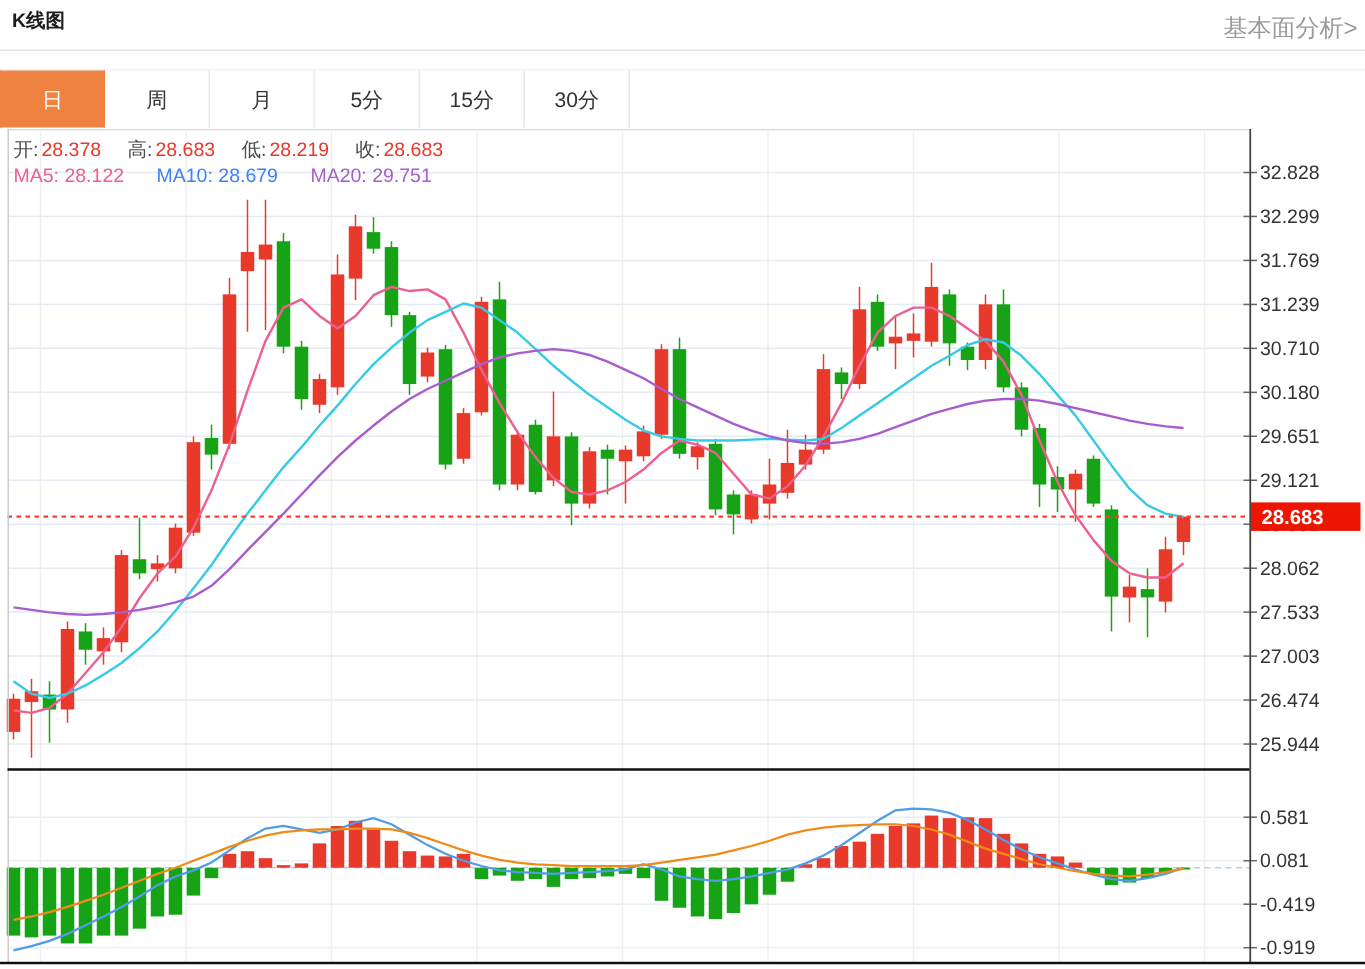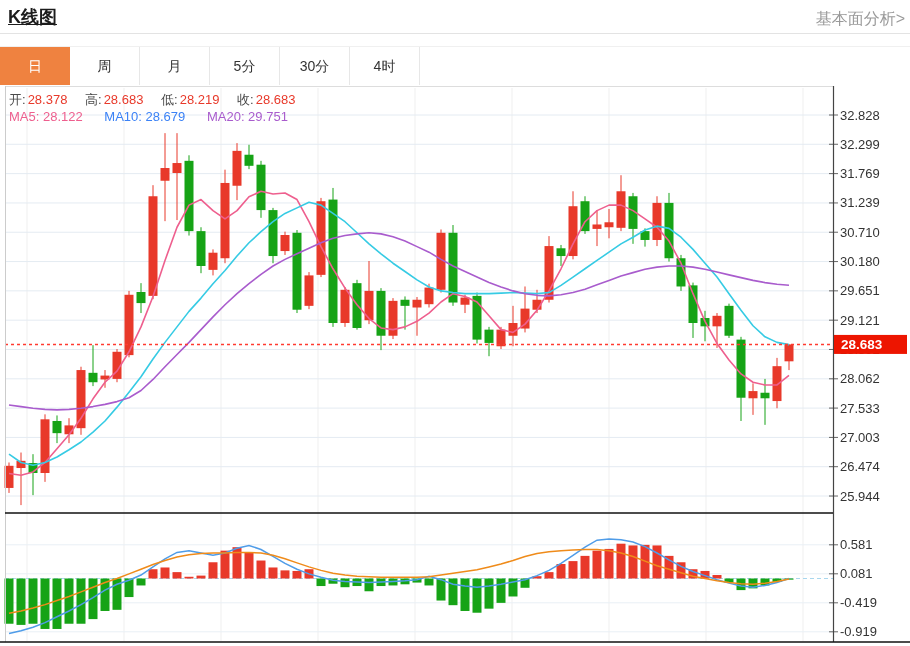--- a/index.html
+++ b/index.html
@@ -1,20 +1,20 @@
 <!DOCTYPE html>
 <html><head>
 <meta charset="utf-8">
 <style>
   html,body{margin:0;padding:0;background:#fff;width:910px;height:646px;overflow:hidden;
     font-family:"Liberation Sans","DejaVu Sans",sans-serif;}
   #page{position:relative;width:910px;height:646px;background:#fff;}
   
   #hdr{position:absolute;left:0;top:0;width:910px;height:33px;border-bottom:1px solid #e3e3e3;}
-  #hdr .title{position:absolute;left:8px;top:5px;font-size:18px;font-weight:bold;color:#1c1c1c;text-decoration:underline;}
+  #hdr .title{position:absolute;left:8px;top:5px;font-size:13px;font-weight:bold;color:#1c1c1c;}
   #hdr .link{position:absolute;right:5px;top:9px;font-size:16px;color:#999;cursor:pointer;}
   
   #tabs{position:absolute;left:0;top:46px;width:910px;height:38px;border-top:1px solid #f0f0f0;display:flex;}
   .tab{width:70px;height:38px;line-height:38px;text-align:center;font-size:14px;color:#333;
        border-right:1px solid #e7e7e7;background:#fff;cursor:pointer;box-sizing:border-box;}
   .tab:first-child{border-left:1px solid #e7e7e7;}
   .tab.active{background:#ef8240;color:#fff;border-color:#ef8240;}
   
   #chartwrap{position:absolute;left:0;top:86px;width:910px;height:560px;}
   #chart-svg{position:absolute;left:0;top:0;}
@@ -40,22 +40,22 @@
   <div id="hdr">
     <span class="title">K线图</span>
     <span class="link">基本面分析&gt;</span>
   </div>
 
   <div id="tabs">
     <div class="tab active">日</div>
     <div class="tab">周</div>
     <div class="tab">月</div>
     <div class="tab">5分</div>
+    <div class="tab">15分</div>
     <div class="tab">30分</div>
-    <div class="tab">4时</div>
   </div>
 
   <div id="chartwrap">
     <svg id="chart-svg" width="910" height="560">
         <line x1="27" y1="2" x2="27" y2="555" stroke="#efefef" stroke-width="1"></line>
         <line x1="124" y1="2" x2="124" y2="555" stroke="#efefef" stroke-width="1"></line>
         <line x1="221" y1="2" x2="221" y2="555" stroke="#efefef" stroke-width="1"></line>
         <line x1="318" y1="2" x2="318" y2="555" stroke="#efefef" stroke-width="1"></line>
         <line x1="415" y1="2" x2="415" y2="555" stroke="#efefef" stroke-width="1"></line>
         <line x1="512" y1="2" x2="512" y2="555" stroke="#efefef" stroke-width="1"></line>

